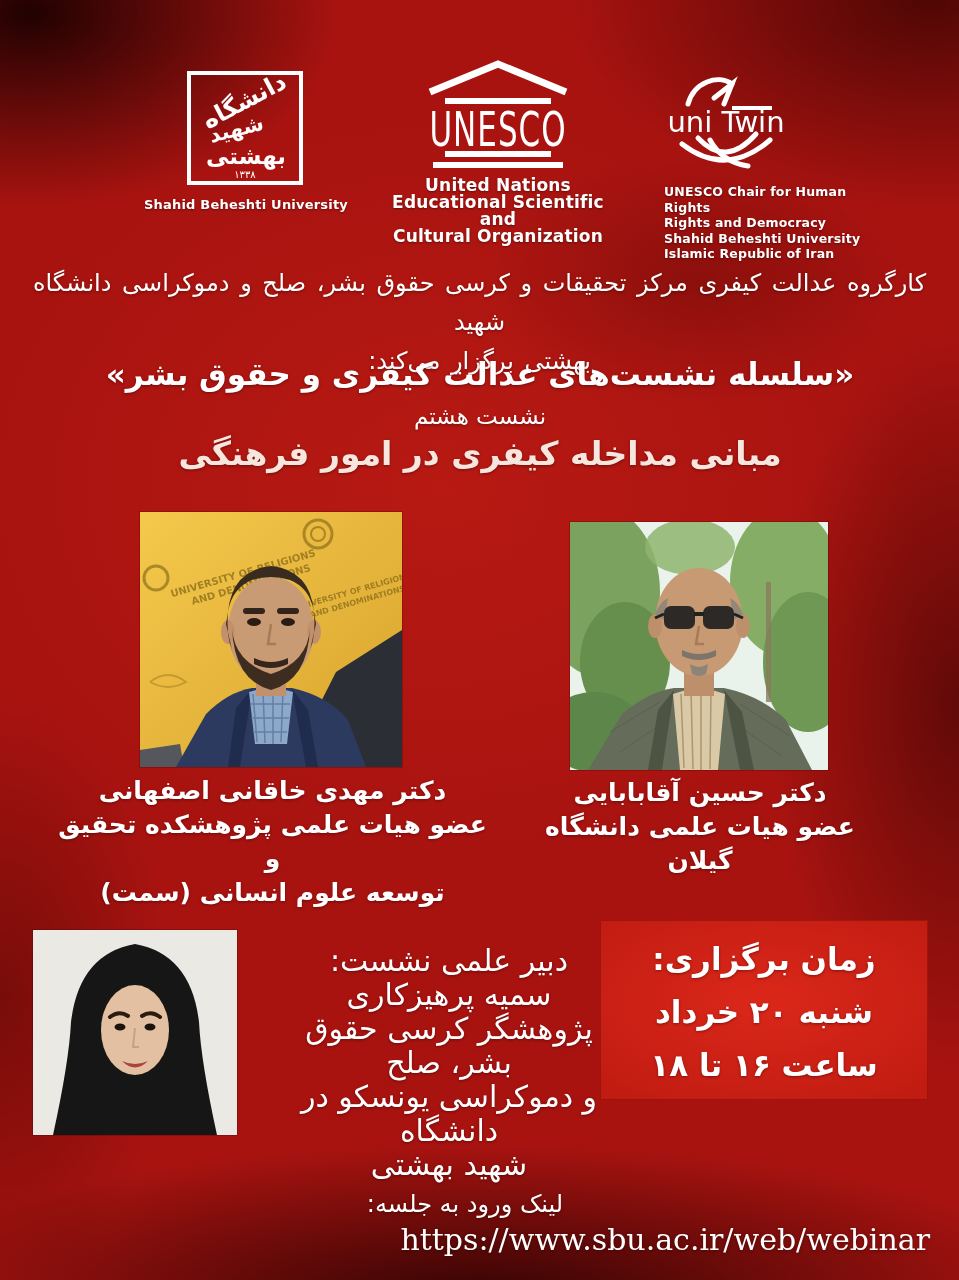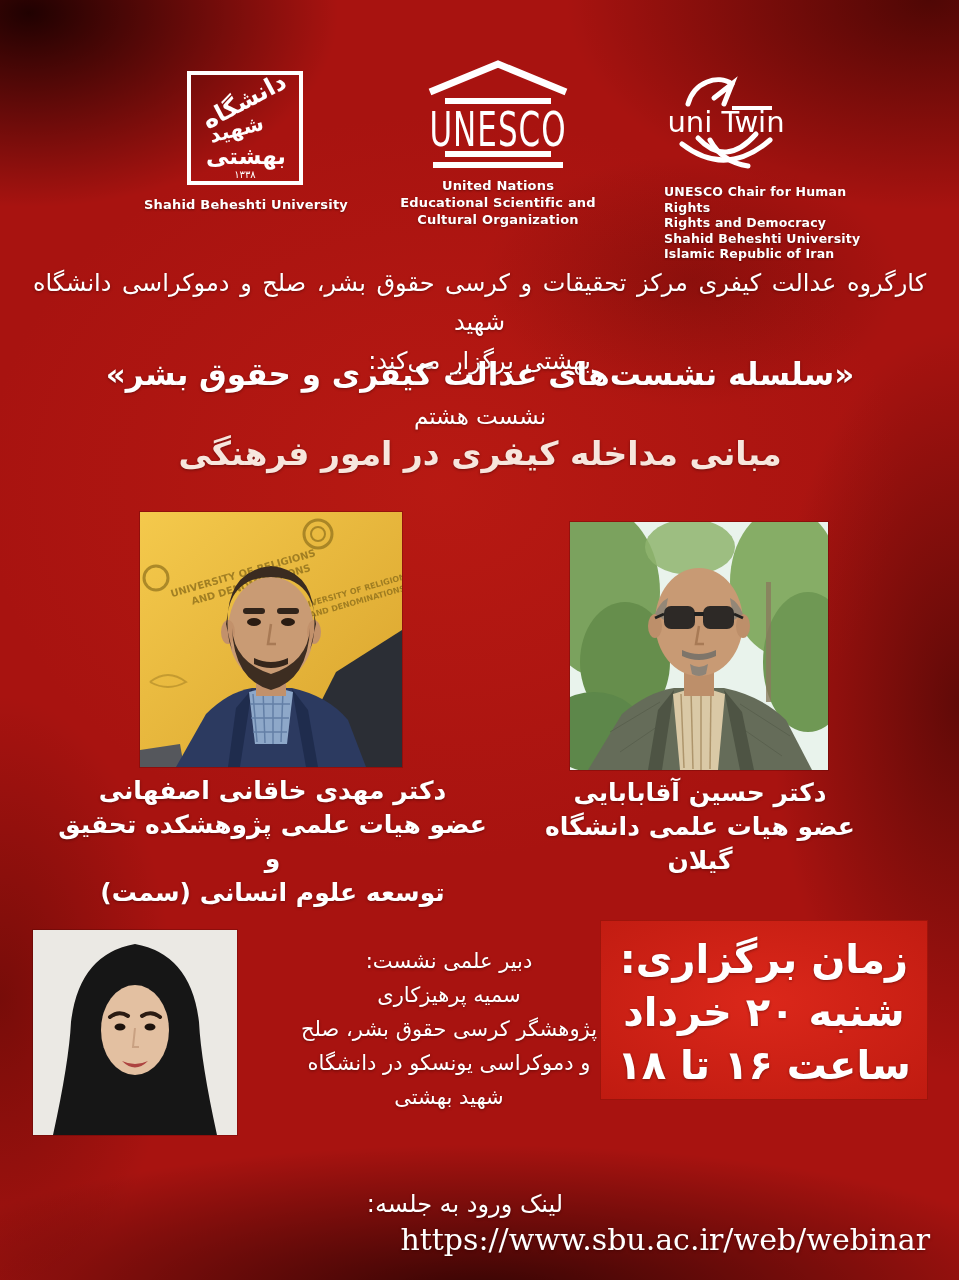--- a/index.html
+++ b/index.html
@@ -17,27 +17,27 @@
       radial-gradient(ellipse 300px 180px at 72% 22%, rgba(70,4,2,.35), rgba(70,4,2,0) 70%);
   }
   .abs{position:absolute;}
   .fa{direction:rtl;text-align:center;text-shadow:0 1px 3px rgba(40,0,0,.45);}
   .caption-en{font-weight:bold;letter-spacing:.2px;text-shadow:0 1px 2px rgba(40,0,0,.5);}
   .intro{font-size:24px;line-height:39px;word-spacing:3px;}
   .series-title{font-size:31px;font-weight:bold;}
   .session-label{font-size:23px;}
   .topic{font-size:33px;font-weight:bold;color:#f7e6dd;}
   .speaker-caption{font-size:25px;font-weight:bold;line-height:34px;}
-  .secretary{font-size:21px;line-height:34px;}
+  .secretary{font-size:30px;line-height:34px;}
   .schedule-box{
     background:#cf1d12;
     background-image:radial-gradient(ellipse 300px 160px at 50% 45%, rgba(255,70,50,.25), rgba(120,10,5,.25));
     box-shadow:inset 0 0 0 1px rgba(90,5,0,.35);
   }
-  .schedule-text{font-size:40px;font-weight:bold;line-height:53px;padding-top:13px;}
+  .schedule-text{font-size:31px;font-weight:bold;line-height:53px;padding-top:13px;}
   .footer-label{font-size:24px;}
   .footer-url{font-size:30px;font-family:"DejaVu Serif","Liberation Serif",serif;direction:ltr;text-align:right;text-shadow:0 1px 3px rgba(40,0,0,.5);}
   .photo{box-shadow:0 0 0 1px rgba(60,0,0,.25);}
   svg text{font-family:"DejaVu Sans",sans-serif;}
 </style>
 </head>
 <body>
 
 <div class="poster">
 
@@ -50,21 +50,21 @@
   </svg>
   <div class="abs caption-en" style="left:136px;top:197px;width:220px;text-align:center;font-size:13px;">Shahid Beheshti University</div>
 
   <svg class="abs" style="left:418px;top:52px;" width="160" height="122" viewBox="0 0 160 122">
     <path d="M12 40 L80 12 L148 40" fill="none" stroke="#ffffff" stroke-width="7"></path>
     <rect x="27" y="46" width="106" height="6" fill="#ffffff"></rect>
     <text transform="translate(80,94) scale(1,1.55)" text-anchor="middle" font-size="31" letter-spacing="1" fill="#ffffff">UNESCO</text>
     <rect x="27" y="99" width="106" height="6" fill="#ffffff"></rect>
     <rect x="15" y="110" width="130" height="6" fill="#ffffff"></rect>
   </svg>
-  <div class="abs caption-en" style="left:388px;top:177px;width:220px;text-align:center;font-size:13px;line-height:17px;">
+  <div class="abs caption-en" style="left:388px;top:177px;width:220px;text-align:center;font-size:17px;line-height:17px;">
     <div>United Nations</div>
     <div>Educational Scientific and</div>
     <div>Cultural Organization</div>
   </div>
 
   <svg class="abs" style="left:652px;top:66px;" width="148" height="112" viewBox="0 0 148 112">
     <g stroke="#ffffff" stroke-width="5" fill="none" stroke-linecap="round">
       <path d="M36 38 C42 16 66 8 80 18"></path>
       <path d="M62 32 L80 18 L72 38"></path>
     </g>

